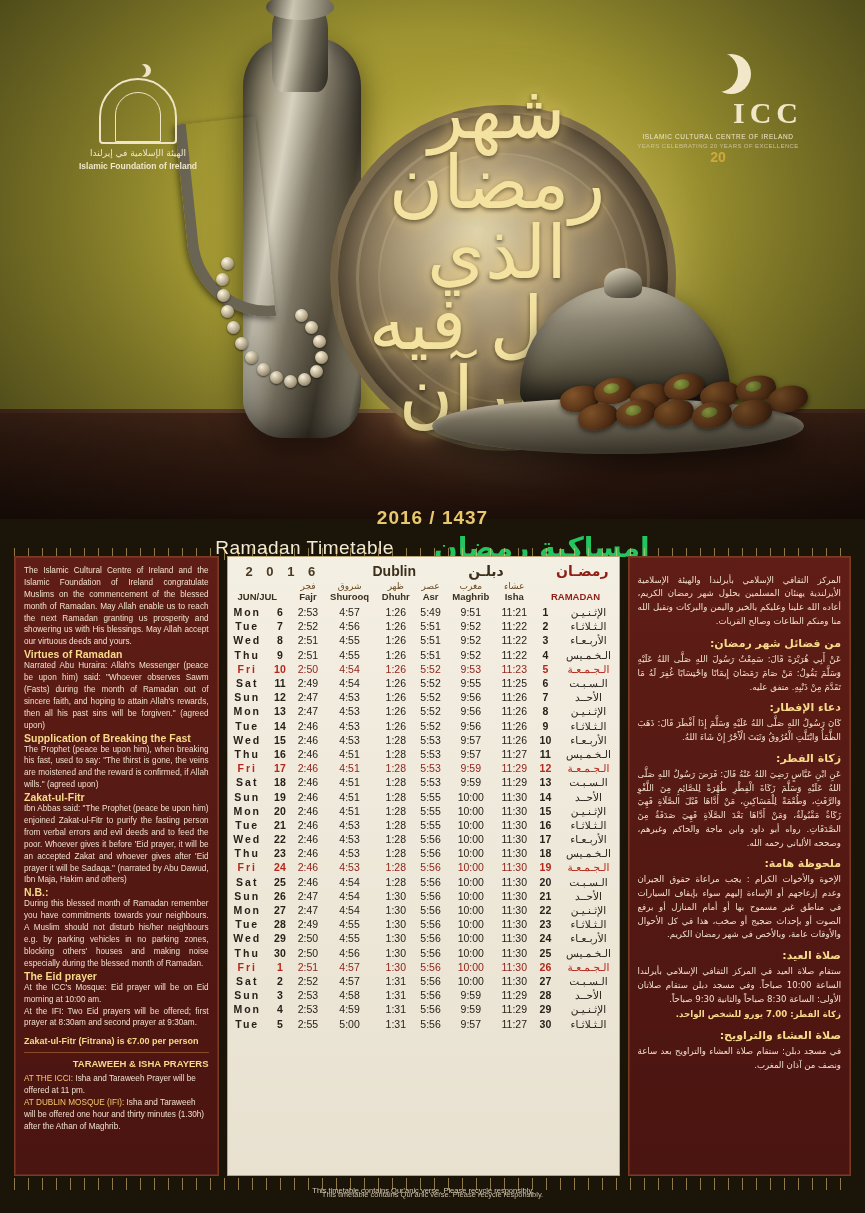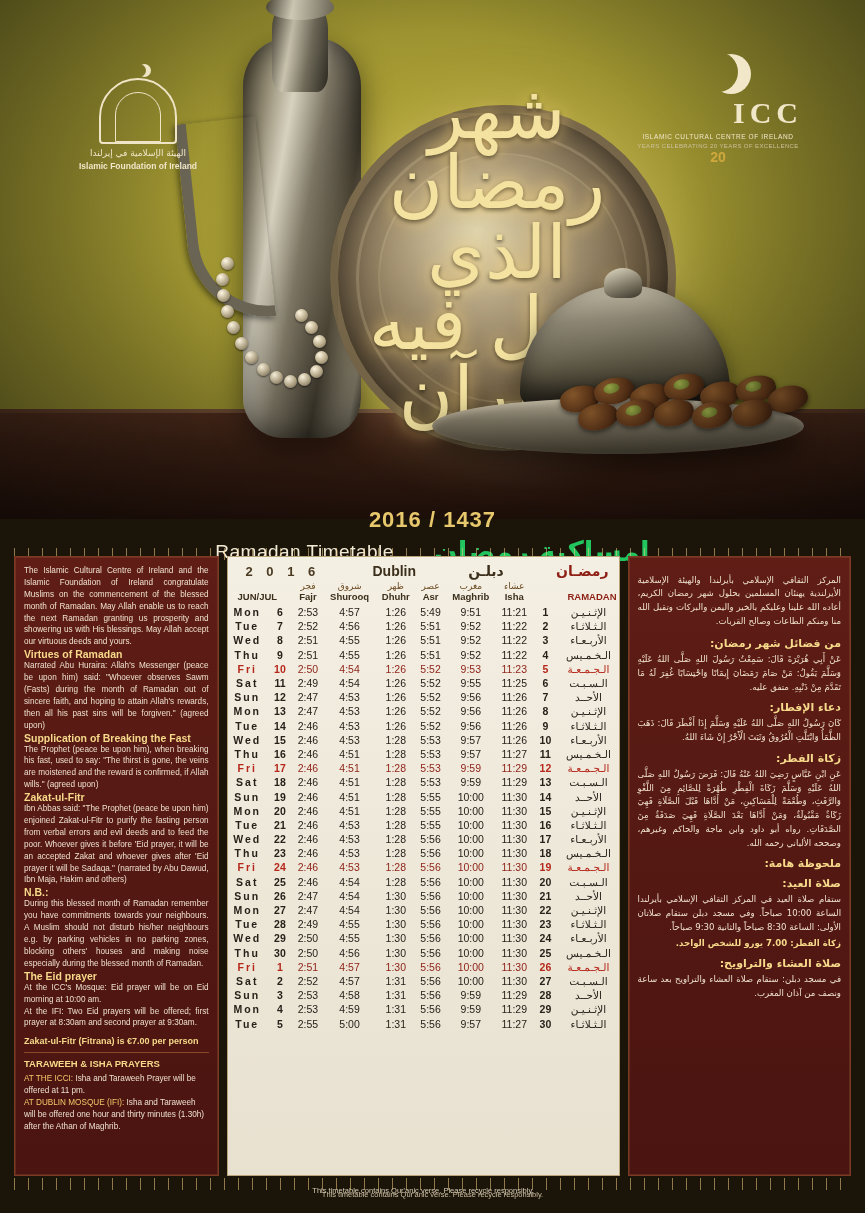--- a/index.html
+++ b/index.html
@@ -138,21 +138,21 @@
     position:relative;width:40px;height:40px;margin:0 auto 4px;border-radius:50%;
     box-shadow:13px 2px 0 0 #f2e8c9;background:transparent;
   }
   .logo-right .icc{font-size:30px;font-weight:bold;letter-spacing:5px;font-family:"Liberation Serif",serif;text-align:right;}
   .logo-right .sub{font-size:6.5px;letter-spacing:.6px;margin-top:3px;}
   .logo-right .bar{margin-top:3px;font-size:6px;letter-spacing:.4px;color:#cdc09a;}
   .logo-right .twenty{font-size:14px;font-weight:bold;color:#cfa93e;}
 
   
   .title-band{position:absolute;left:0;top:507px;width:865px;height:46px;text-align:center;}
-  .t-year{font-size:22px;color:#e8c86c;font-weight:bold;letter-spacing:1px;}
+  .t-year{font-size:19px;color:#e8c86c;font-weight:bold;letter-spacing:1px;}
   .t-row{margin-top:2px;display:flex;justify-content:center;align-items:center;gap:40px;}
   .t-en{font-size:19px;color:#f2ead5;letter-spacing:.5px;}
   .t-ar{font-size:28px;color:#22c55e;direction:rtl;font-family:"DejaVu Sans",sans-serif;font-weight:bold;}
 
   
   .body{position:absolute;left:14px;top:556px;width:837px;height:620px;display:flex;gap:8px;}
 
   .panel{
     background:linear-gradient(180deg,#5f1d16 0%,#4a1410 100%);
     border:1px solid #7d3a22;
@@ -162,21 +162,21 @@
   .col-mid{width:392px;background:linear-gradient(180deg,#f4efe3,#e8e1d0);border:1px solid #b9a47a;position:relative;}
   .col-right{width:224px;padding:8px 9px;box-sizing:border-box;direction:rtl;}
 
   
   .col-left p, .col-left h3, .col-left h4{margin:0;}
   .lead{font-size:8.2px;line-height:1.45;color:#f0e2cf;text-align:justify;}
   .sec-h{font-size:10.5px;font-weight:bold;color:#f6d98a;margin:8px 0 3px;}
   .sec-p{font-size:8.2px;line-height:1.45;color:#eddfcc;text-align:justify;margin-bottom:2px;}
   .fitrana{font-size:9px;font-weight:bold;color:#f6d98a;margin-top:7px;}
   .taraweeh-box{margin-top:6px;border-top:1px solid #8a4b2c;padding-top:5px;}
-  .tb-h{font-size:9.5px;font-weight:bold;color:#f6d98a;text-align:left;margin-bottom:4px;}
+  .tb-h{font-size:9.5px;font-weight:bold;color:#f6d98a;text-align:right;margin-bottom:4px;}
   .tb-p{font-size:8.2px;line-height:1.45;color:#eddfcc;margin-bottom:4px;}
   .hl{color:#f3c76a;}
 
   
   .ar-h{font-size:11px;font-weight:bold;color:#f6d98a;margin:7px 0 3px;font-family:"DejaVu Sans",sans-serif;}
   .ar-p{font-size:8.6px;line-height:1.6;color:#efe1cd;text-align:justify;font-family:"DejaVu Sans",sans-serif;margin:0 0 2px;}
   .ar-top{font-size:8.6px;line-height:1.6;color:#efe1cd;text-align:justify;font-family:"DejaVu Sans",sans-serif;}
 
   
   .tbl-head{padding:6px 10px 0;}
@@ -345,21 +345,21 @@
       <table class="tt">
         <thead>
           <tr>
             <th colspan="2" style="text-align:left;padding-left:10px">JUN/JUL</th>
             <th><span class="ar">فجر</span><span>Fajr</span></th>
             <th><span class="ar">شروق</span><span>Shurooq</span></th>
             <th><span class="ar">ظهر</span><span>Dhuhr</span></th>
             <th><span class="ar">عصر</span><span>Asr</span></th>
             <th><span class="ar">مغرب</span><span>Maghrib</span></th>
             <th><span class="ar">عشاء</span><span>Isha</span></th>
-            <th colspan="2" style="text-align:right;color:#8d1f15">RAMADAN</th>
+            <th colspan="2" style="color:#8d1f15">RAMADAN</th>
           </tr>
         </thead>
         <tbody id="tt-body">
             <tr>
               <td class="day">Mon</td>
               <td class="dnum">6</td>
               <td>2:53</td>
               <td>4:57</td>
               <td>1:26</td>
               <td>5:49</td>
@@ -728,20 +728,21 @@
       <h3 class="ar-h">من فضائل شهر رمضان:</h3>
       <p class="ar-p">عَنْ أَبِي هُرَيْرَةَ قَالَ: سَمِعْتُ رَسُولَ اللهِ صَلَّى اللهُ عَلَيْهِ وَسَلَّمَ يَقُولُ: مَنْ صَامَ رَمَضَانَ إِيمَانًا وَاحْتِسَابًا غُفِرَ لَهُ مَا تَقَدَّمَ مِنْ ذَنْبِهِ. متفق عليه.</p>
 
       <h3 class="ar-h">دعاء الإفطار:</h3>
       <p class="ar-p">كَانَ رَسُولُ اللهِ صَلَّى اللهُ عَلَيْهِ وَسَلَّمَ إِذَا أَفْطَرَ قَالَ: ذَهَبَ الظَّمَأُ وَابْتَلَّتِ الْعُرُوقُ وَثَبَتَ الْأَجْرُ إِنْ شَاءَ اللهُ.</p>
 
       <h3 class="ar-h">زكاة الفطر:</h3>
       <p class="ar-p">عَنِ ابْنِ عَبَّاسٍ رَضِيَ اللهُ عَنْهُ قَالَ: فَرَضَ رَسُولُ اللهِ صَلَّى اللهُ عَلَيْهِ وَسَلَّمَ زَكَاةَ الْفِطْرِ طُهْرَةً لِلصَّائِمِ مِنَ اللَّغْوِ وَالرَّفَثِ، وَطُعْمَةً لِلْمَسَاكِينِ، مَنْ أَدَّاهَا قَبْلَ الصَّلَاةِ فَهِيَ زَكَاةٌ مَقْبُولَةٌ، وَمَنْ أَدَّاهَا بَعْدَ الصَّلَاةِ فَهِيَ صَدَقَةٌ مِنَ الصَّدَقَاتِ. رواه أبو داود وابن ماجة والحاكم وغيرهم، وصححه الألباني رحمه الله.</p>
 
       <h3 class="ar-h">ملحوظة هامة:</h3>
+      <p class="ar-p">الإخوة والأخوات الكرام : يجب مراعاة حقوق الجيران وعدم إزعاجهم أو الإساءة إليهم سواء بإيقاف السيارات في مناطق غير مسموح بها أو أمام المنازل أو برفع الصوت أو بإحداث ضجيج أو صخب، هذا في كل الأحوال والأوقات عامة، وبالأخص في شهر رمضان الكريم.</p>
 
       <h3 class="ar-h">صلاة العيد:</h3>
       <p class="ar-p">ستقام صلاة العيد في المركز الثقافي الإسلامي بأيرلندا الساعة 10:00 صباحاً.
 وفي مسجد دبلن ستقام صلاتان الأولى: الساعة 8:30 صباحاً والثانية 9:30 صباحاً.</p>
 
       <p class="ar-p" style="color:#f6d98a;font-weight:bold">زكاة الفطر: 7.00 يورو للشخص الواحد.</p>
 
       <h3 class="ar-h">صلاة العشاء والتراويح:</h3>
       <p class="ar-p">في مسجد دبلن: ستقام صلاة العشاء والتراويح بعد ساعة ونصف من آذان المغرب.</p>
     </div>

